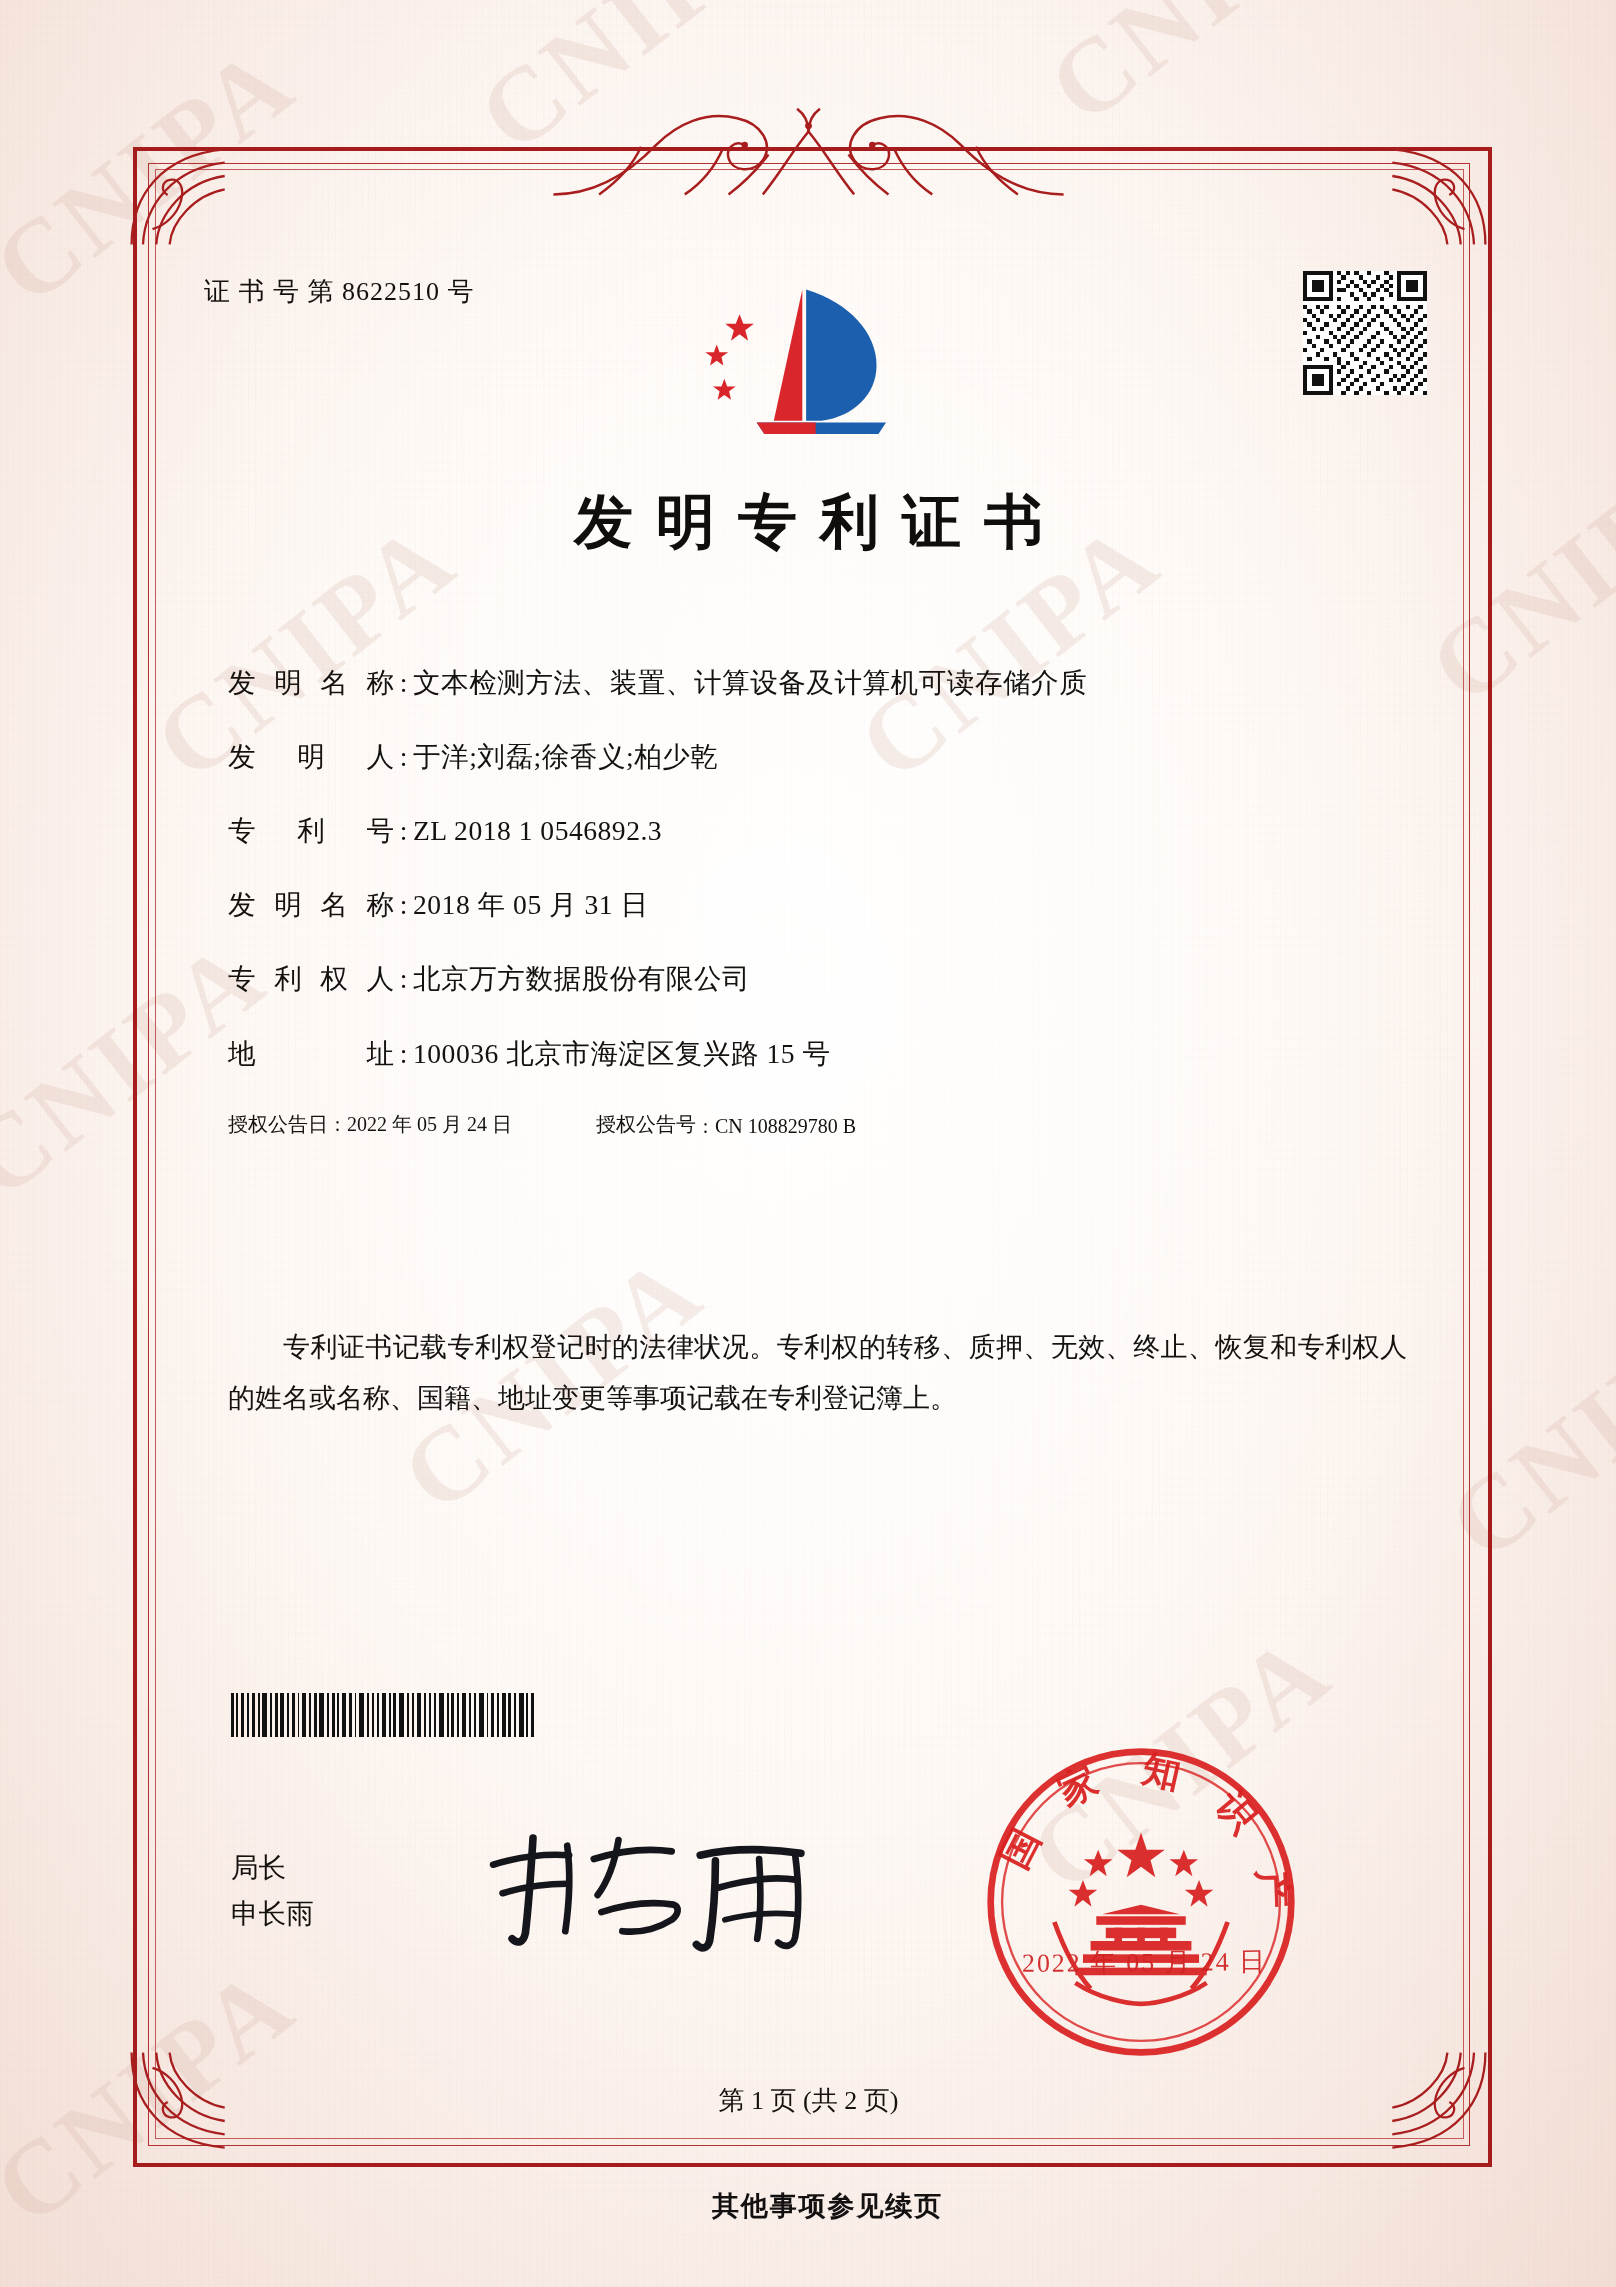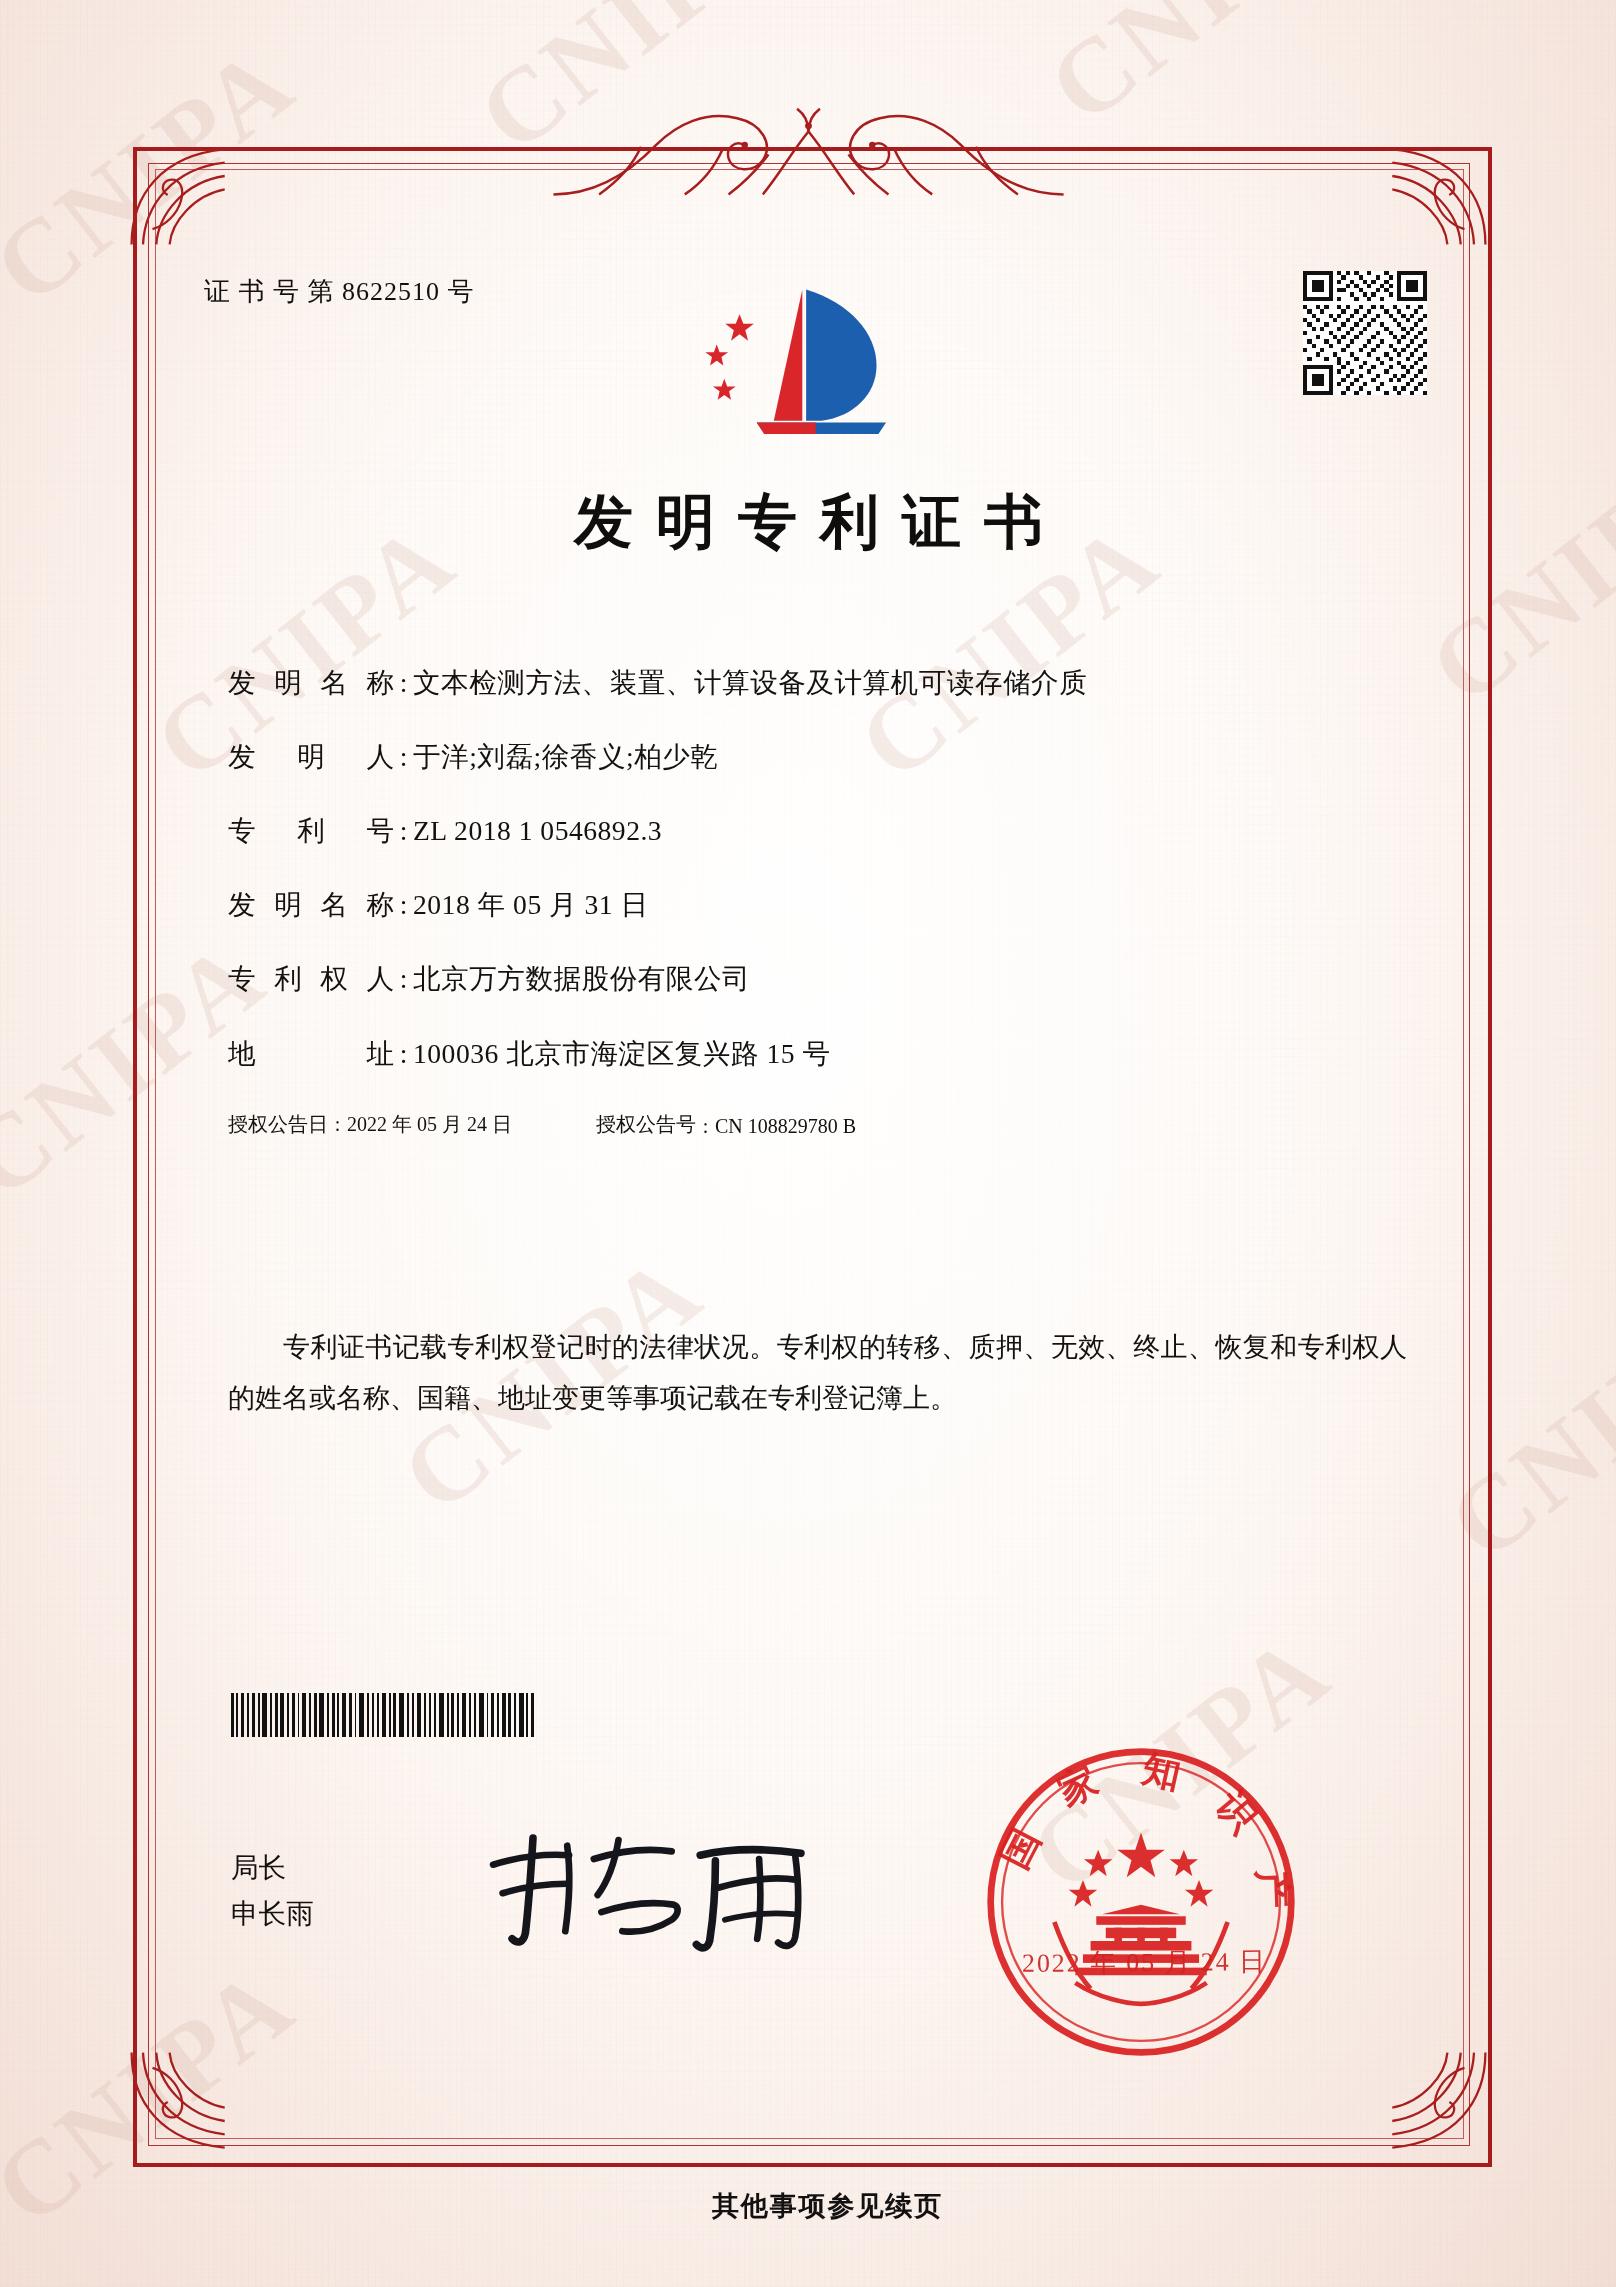--- a/index.html
+++ b/index.html
@@ -740,17 +740,18 @@
       <polygon points="165,168 206,178 124,178"></polygon>
       <rect x="96" y="234" width="138" height="8"></rect>
 
       <path d="M74 186 C84 214 96 238 112 256" stroke="#d92020" stroke-width="5" fill="none"></path>
       <path d="M256 186 C246 214 234 238 218 256" stroke="#d92020" stroke-width="5" fill="none"></path>
       <path d="M96 250 C120 266 150 272 165 272 C180 272 210 266 234 250" stroke="#d92020" stroke-width="5" fill="none"></path>
     </g>
   </svg>
   <div class="seal-date">2022 年 05 月 24 日</div>
 
+  <div class="page-num">第 1 页 (共 2 页)</div>
 
   <div class="footer-note">其他事项参见续页</div>
 
 </div>
 
 
 </body></html>

